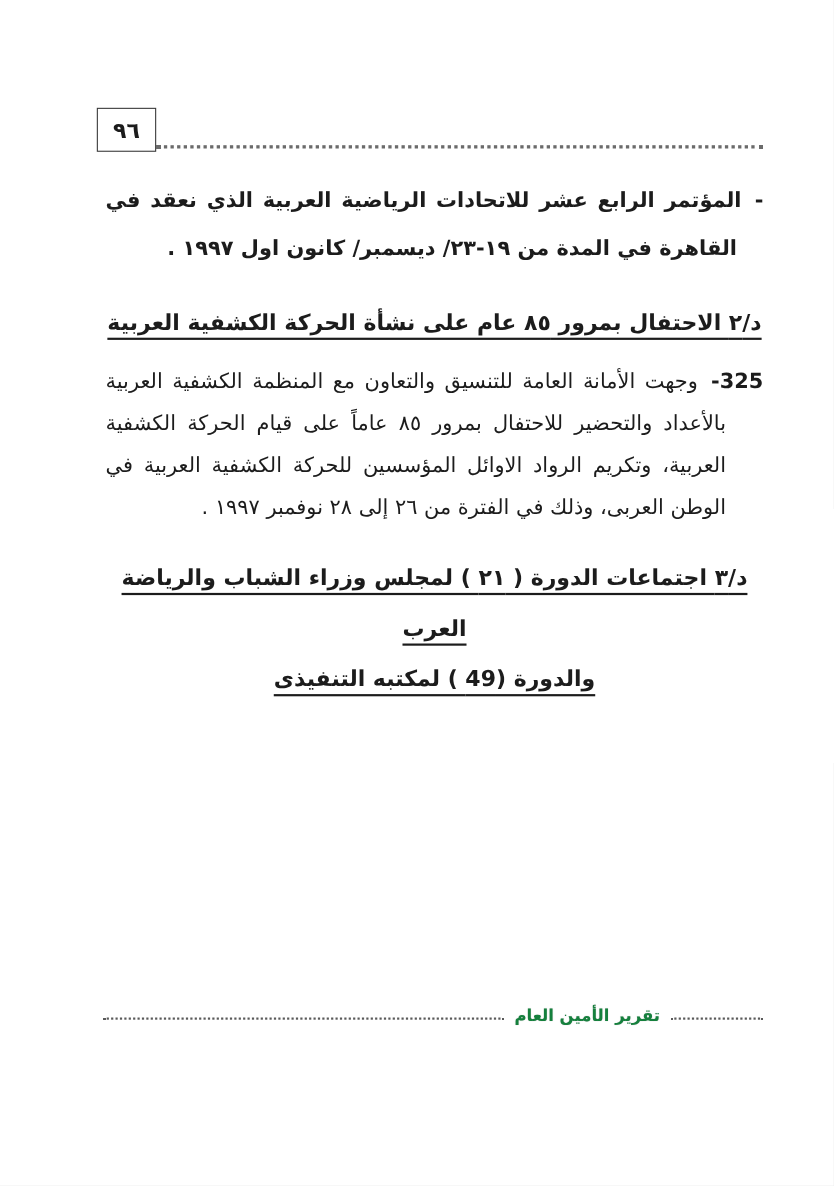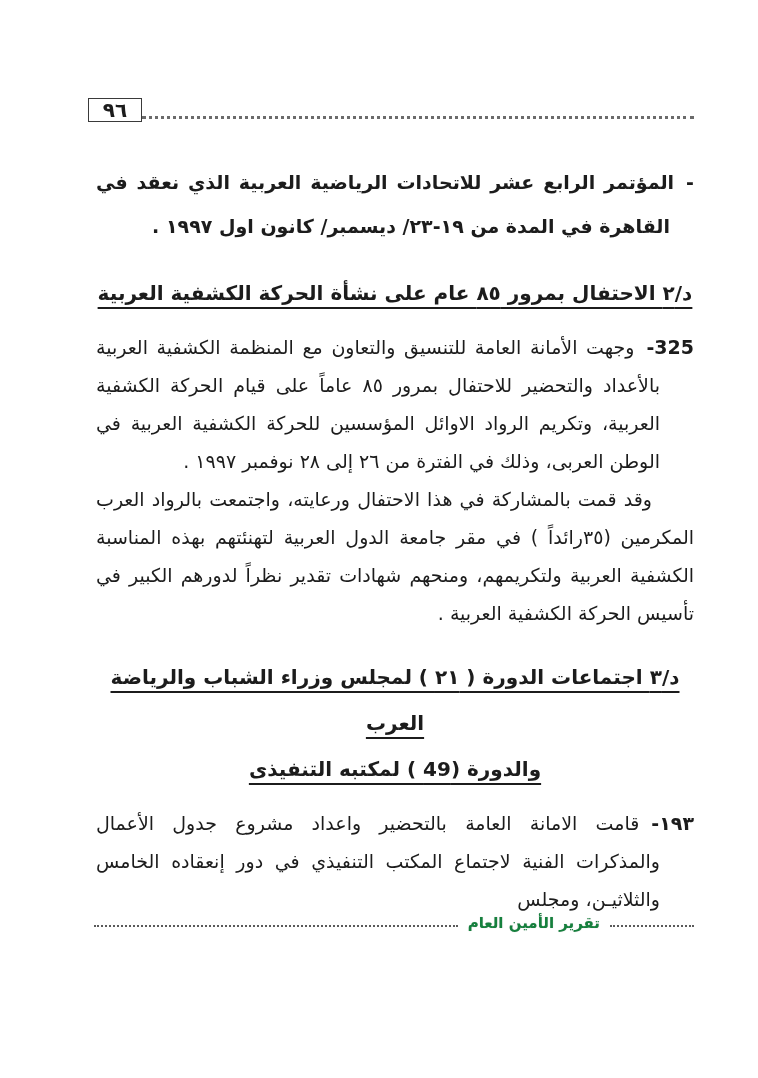--- a/index.html
+++ b/index.html
@@ -21,21 +21,21 @@
     position: absolute;
     top: 98px;
     left: 88px;
     right: 64px;
     display: flex;
     align-items: flex-end;
   }
   .page-number-box {
     border: 1.6px solid #3a3a3a;
     min-width: 54px;
-    height: 24px;
+    height: 40px;
     display: flex;
     align-items: center;
     justify-content: center;
     font-size: 20px;
     font-weight: 600;
     letter-spacing: 2px;
     background: #fff;
   }
   .header-rule {
     flex: 1;
@@ -138,28 +138,26 @@
 
 
     <p class="bullet"><span class="marker">-</span><span>المؤتمر الرابع عشر للاتحادات الرياضية العربية الذي نعقد في القاهرة في المدة من ١٩-٢٣/ ديسمبر/ كانون اول ١٩٩٧ .</span></p>
 
     <h2 class="heading">
       <span class="h-line-inline">د/٢ الاحتفال بمرور ٨٥ عام على نشأة الحركة الكشفية العربية</span>
     </h2>
 
     <p class="numbered-para"><span class="para-number">325-</span><span>وجهت الأمانة العامة للتنسيق والتعاون مع المنظمة الكشفية العربية بالأعداد والتحضير للاحتفال بمرور ٨٥ عاماً على قيام الحركة الكشفية العربية، وتكريم الرواد الاوائل المؤسسين للحركة الكشفية العربية في الوطن العربى، وذلك في الفترة من ٢٦ إلى ٢٨ نوفمبر ١٩٩٧ .</span></p>
 
-    <p class="cont-para"><span>وقد قمت بالمشاركة في هذا الاحتفال ورعايته، واجتمعت بالرواد العرب المكرمين (٣٥رائداً ) في مقر جامعة الدول العربية لتهنئتهم بهذه المناسبة الكشفية العربية ولتكريمهم، ومنحهم شهادات تقدير نظراً لدورهم الكبير في تأسيس الحركة الكشفية العربية .</span></p>
 
     <h2 class="heading">
       <span class="h-line">د/٣ اجتماعات الدورة ( ٢١ ) لمجلس وزراء الشباب والرياضة العرب</span>
       <span class="h-line-inline">والدورة (49 ) لمكتبه التنفيذى</span>
     </h2>
 
-    <p class="numbered-para"><span class="para-number">١٩٣-</span><span>قامت الامانة العامة بالتحضير واعداد مشروع جدول الأعمال والمذكرات الفنية لاجتماع المكتب التنفيذي في دور إنعقاده الخامس والثلاثيـن، ومجلس</span></p>
 
   </div>
 
   <div class="footer">
     <div class="footer-rule left"></div>
     <div class="footer-text">تقرير الأمين العام</div>
     <div class="footer-rule right"></div>
   </div>
 
 </div>

